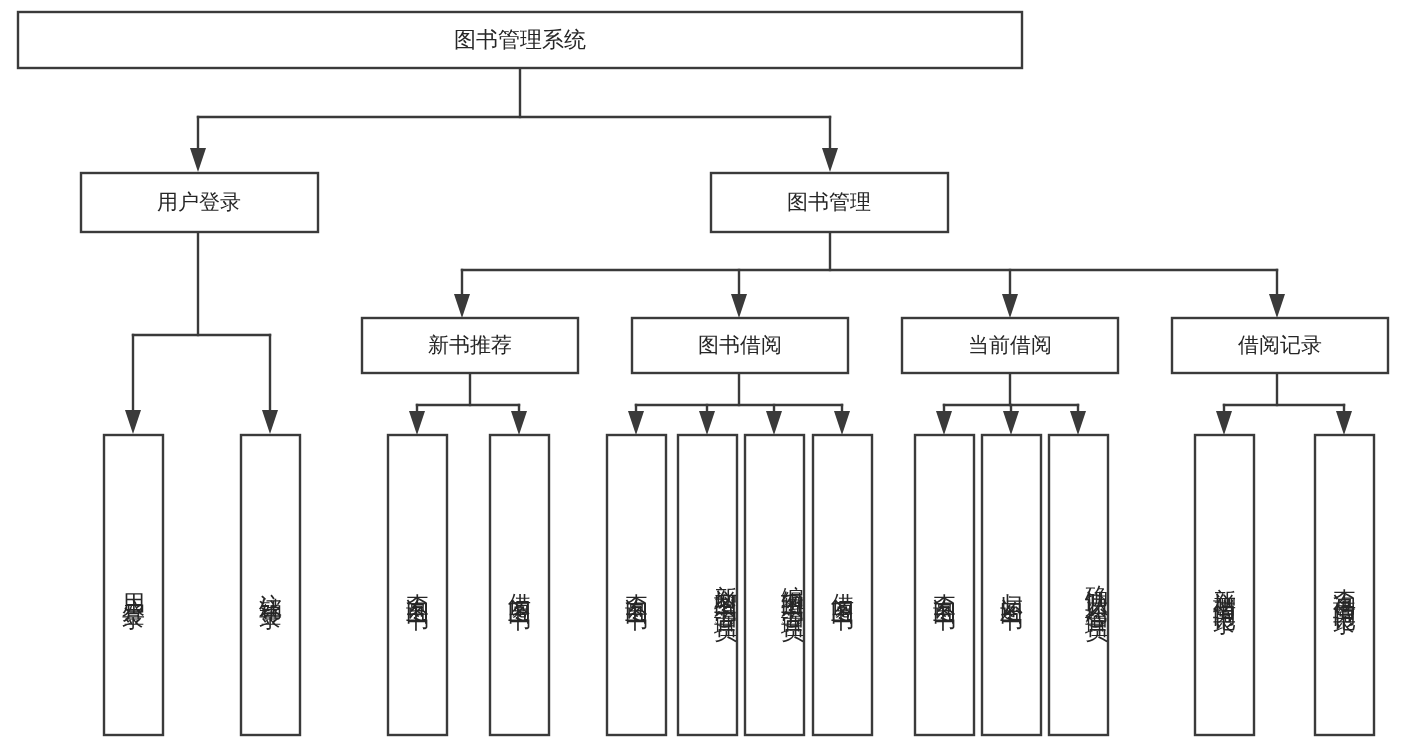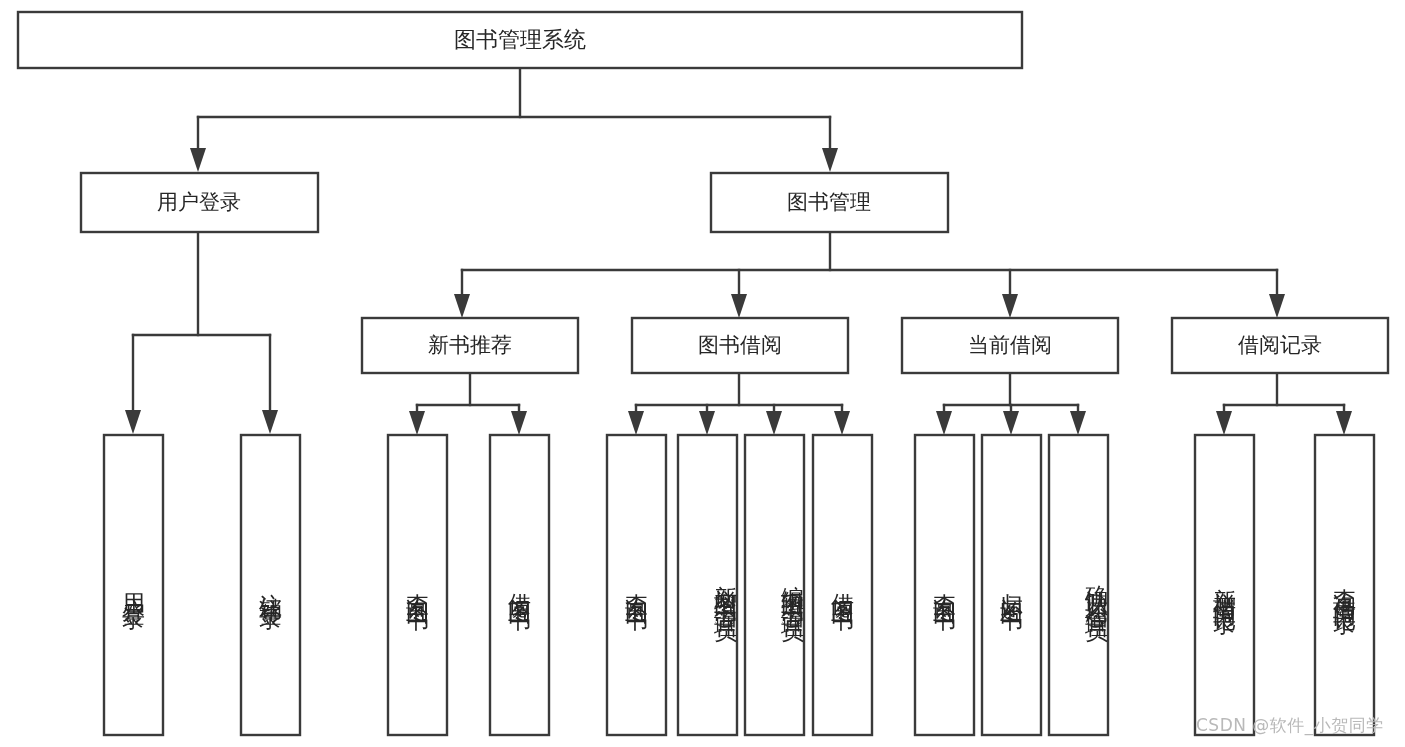--- a/index.html
+++ b/index.html
@@ -222,15 +222,14 @@
   <div class="leaf-label" style="left:745px; top:443px; width:59px; height:292px;">编辑图书（管理员）</div>
   <div class="leaf-label centered" style="left:813px; top:435px; width:59px; height:300px;">借阅图书</div>
 
   <div class="leaf-label centered" style="left:915px; top:435px; width:59px; height:300px;">查询图书</div>
   <div class="leaf-label centered" style="left:982px; top:435px; width:59px; height:300px;">归还图书</div>
   <div class="leaf-label" style="left:1049px; top:443px; width:59px; height:292px;">确认归还（管理员）</div>
 
   <div class="leaf-label centered" style="left:1195px; top:435px; width:59px; height:300px;">新增借阅记录</div>
   <div class="leaf-label centered" style="left:1315px; top:435px; width:59px; height:300px;">查询借阅记录</div>
 
-  <div class="watermark">CSDN @软件_小贺同学</div>
 
 </div>
 
 </body></html>

